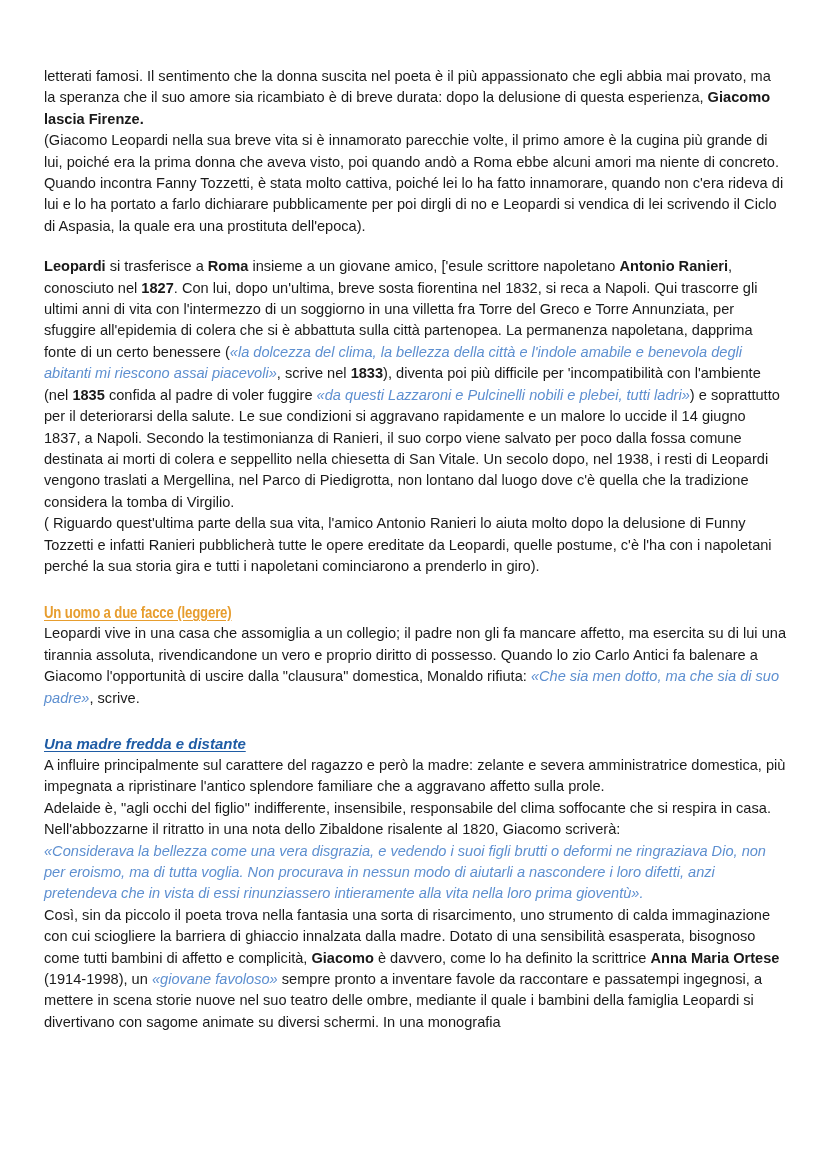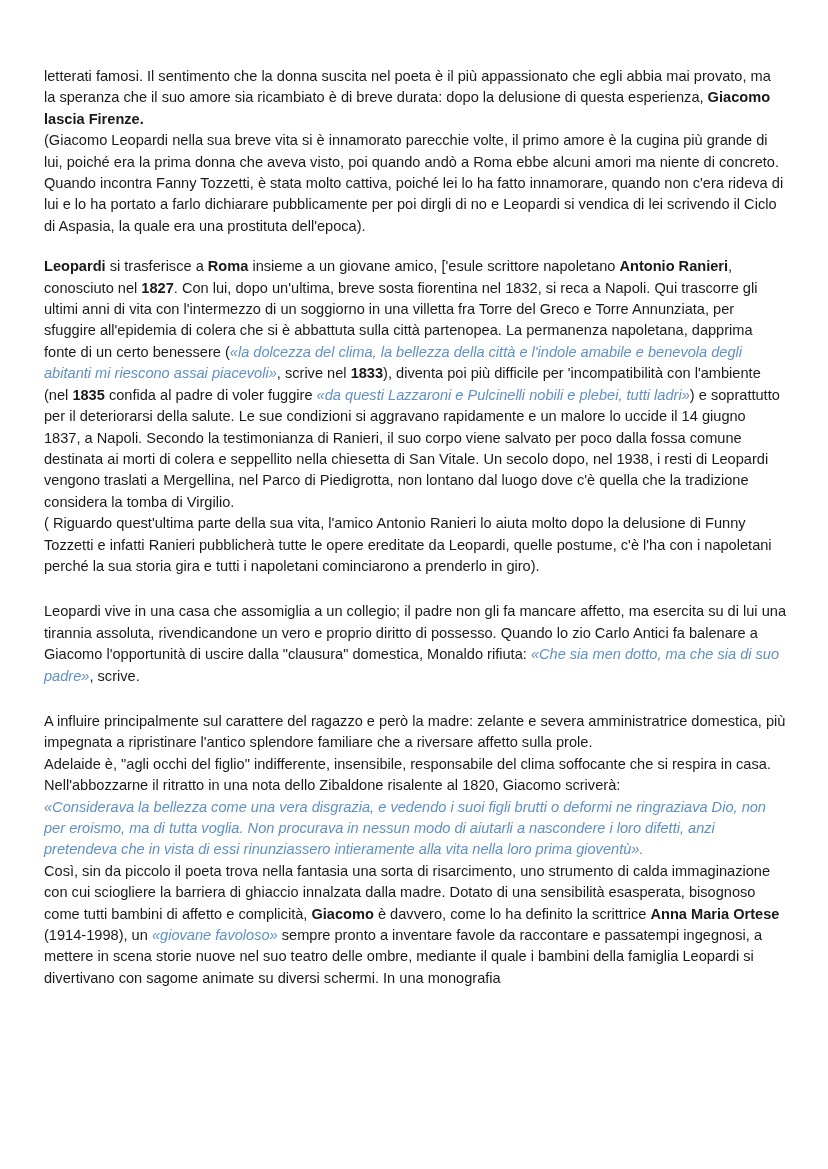--- a/index.html
+++ b/index.html
@@ -86,27 +86,29 @@
     <p class="para block-it">(Giacomo Leopardi nella sua breve vita si è innamorato parecchie volte, il primo amore è la cugina più grande di lui, poiché era la prima donna che aveva visto, poi quando andò a Roma ebbe alcuni amori ma niente di concreto. Quando incontra Fanny Tozzetti, è stata molto cattiva, poiché lei lo ha fatto innamorare, quando non c'era rideva di lui e lo ha portato a farlo dichiarare pubblicamente per poi dirgli di no e Leopardi si vendica di lei scrivendo il Ciclo di Aspasia, la quale era una prostituta dell'epoca).</p>
 
     <div class="spacer-md"></div>
 
     <p class="para"><b>Leopardi</b><span> si trasferisce a </span><b>Roma</b><span> insieme a un giovane amico, ['esule scrittore napoletano </span><b>Antonio Ranieri</b><span>, conosciuto nel </span><b>1827</b><span>. Con lui, dopo un'ultima, breve sosta fiorentina nel 1832, si reca a Napoli. Qui trascorre gli ultimi anni di vita con l'intermezzo di un soggiorno in una villetta fra Torre del Greco e Torre Annunziata, per sfuggire all'epidemia di colera che si è abbattuta sulla città partenopea. La permanenza napoletana, dapprima fonte di un certo benessere (</span><span class="q">«la dolcezza del clima, la bellezza della città e l'indole amabile e benevola degli abitanti mi riescono assai piacevoli»</span><span>, scrive nel </span><b>1833</b><span>), diventa poi più difficile per 'incompatibilità con l'ambiente (nel </span><b>1835</b><span> confida al padre di voler fuggire </span><span class="q">«da questi Lazzaroni e Pulcinelli nobili e plebei, tutti ladri»</span><span>) e soprattutto per il deteriorarsi della salute. Le sue condizioni si aggravano rapidamente e un malore lo uccide il 14 giugno 1837, a Napoli. Secondo la testimonianza di Ranieri, il suo corpo viene salvato per poco dalla fossa comune destinata ai morti di colera e seppellito nella chiesetta di San Vitale. Un secolo dopo, nel 1938, i resti di Leopardi vengono traslati a Mergellina, nel Parco di Piedigrotta, non lontano dal luogo dove c'è quella che la tradizione considera la tomba di Virgilio.</span></p>
 
     <p class="para block-it">( Riguardo quest'ultima parte della sua vita, l'amico Antonio Ranieri lo aiuta molto dopo la delusione di Funny Tozzetti e infatti Ranieri pubblicherà tutte le opere ereditate da Leopardi, quelle postume, c'è l'ha con i napoletani perché la sua storia gira e tutti i napoletani cominciarono a prenderlo in giro).</p>
 
     <div class="spacer-lg"></div>
 
+    <div class="h-orange-wrap"><span class="h-orange">Un uomo a due facce (leggere)</span></div>
 
     <p class="para"><span>Leopardi vive in una casa che assomiglia a un collegio; il padre non gli fa mancare affetto, ma esercita su di lui una tirannia assoluta, rivendicandone un vero e proprio diritto di possesso. Quando lo zio Carlo Antici fa balenare a Giacomo l'opportunità di uscire dalla "clausura" domestica, Monaldo rifiuta: </span><span class="q">«Che sia men dotto, ma che sia di suo padre»</span><span>, scrive.</span></p>
 
     <div class="spacer-lg"></div>
 
+    <div><span class="h-blue">Una madre fredda e distante</span></div>
 
-    <p class="para">A influire principalmente sul carattere del ragazzo e però la madre: zelante e severa amministratrice domestica, più impegnata a ripristinare l'antico splendore familiare che a riversare affetto sulla prole.</p>
+    <p class="para">A influire principalmente sul carattere del ragazzo e però la madre: zelante e severa amministratrice domestica, più impegnata a ripristinare l'antico splendore familiare che a aggravano affetto sulla prole.</p>
     <p class="para">Adelaide è, "agli occhi del figlio" indifferente, insensibile, responsabile del clima soffocante che si respira in casa. Nell'abbozzarne il ritratto in una nota dello Zibaldone risalente al 1820, Giacomo scriverà:</p>
 
     <p class="para q">«Considerava la bellezza come una vera disgrazia, e vedendo i suoi figli brutti o deformi ne ringraziava Dio, non per eroismo, ma di tutta voglia. Non procurava in nessun modo di aiutarli a nascondere i loro difetti, anzi pretendeva che in vista di essi rinunziassero intieramente alla vita nella loro prima gioventù».</p>
 
     <p class="para"><span>Così, sin da piccolo il poeta trova nella fantasia una sorta di risarcimento, uno strumento di calda immaginazione con cui sciogliere la barriera di ghiaccio innalzata dalla madre. Dotato di una sensibilità esasperata, bisognoso come tutti bambini di affetto e complicità, </span><b>Giacomo</b><span> è davvero, come lo ha definito la scrittrice </span><b>Anna Maria Ortese</b><span> (1914-1998), un </span><span class="q">«giovane favoloso»</span><span> sempre pronto a inventare favole da raccontare e passatempi ingegnosi, a mettere in scena storie nuove nel suo teatro delle ombre, mediante il quale i bambini della famiglia Leopardi si divertivano con sagome animate su diversi schermi. In una monografia</span></p>
 
   </div>
 </div>
 
 </body></html>

